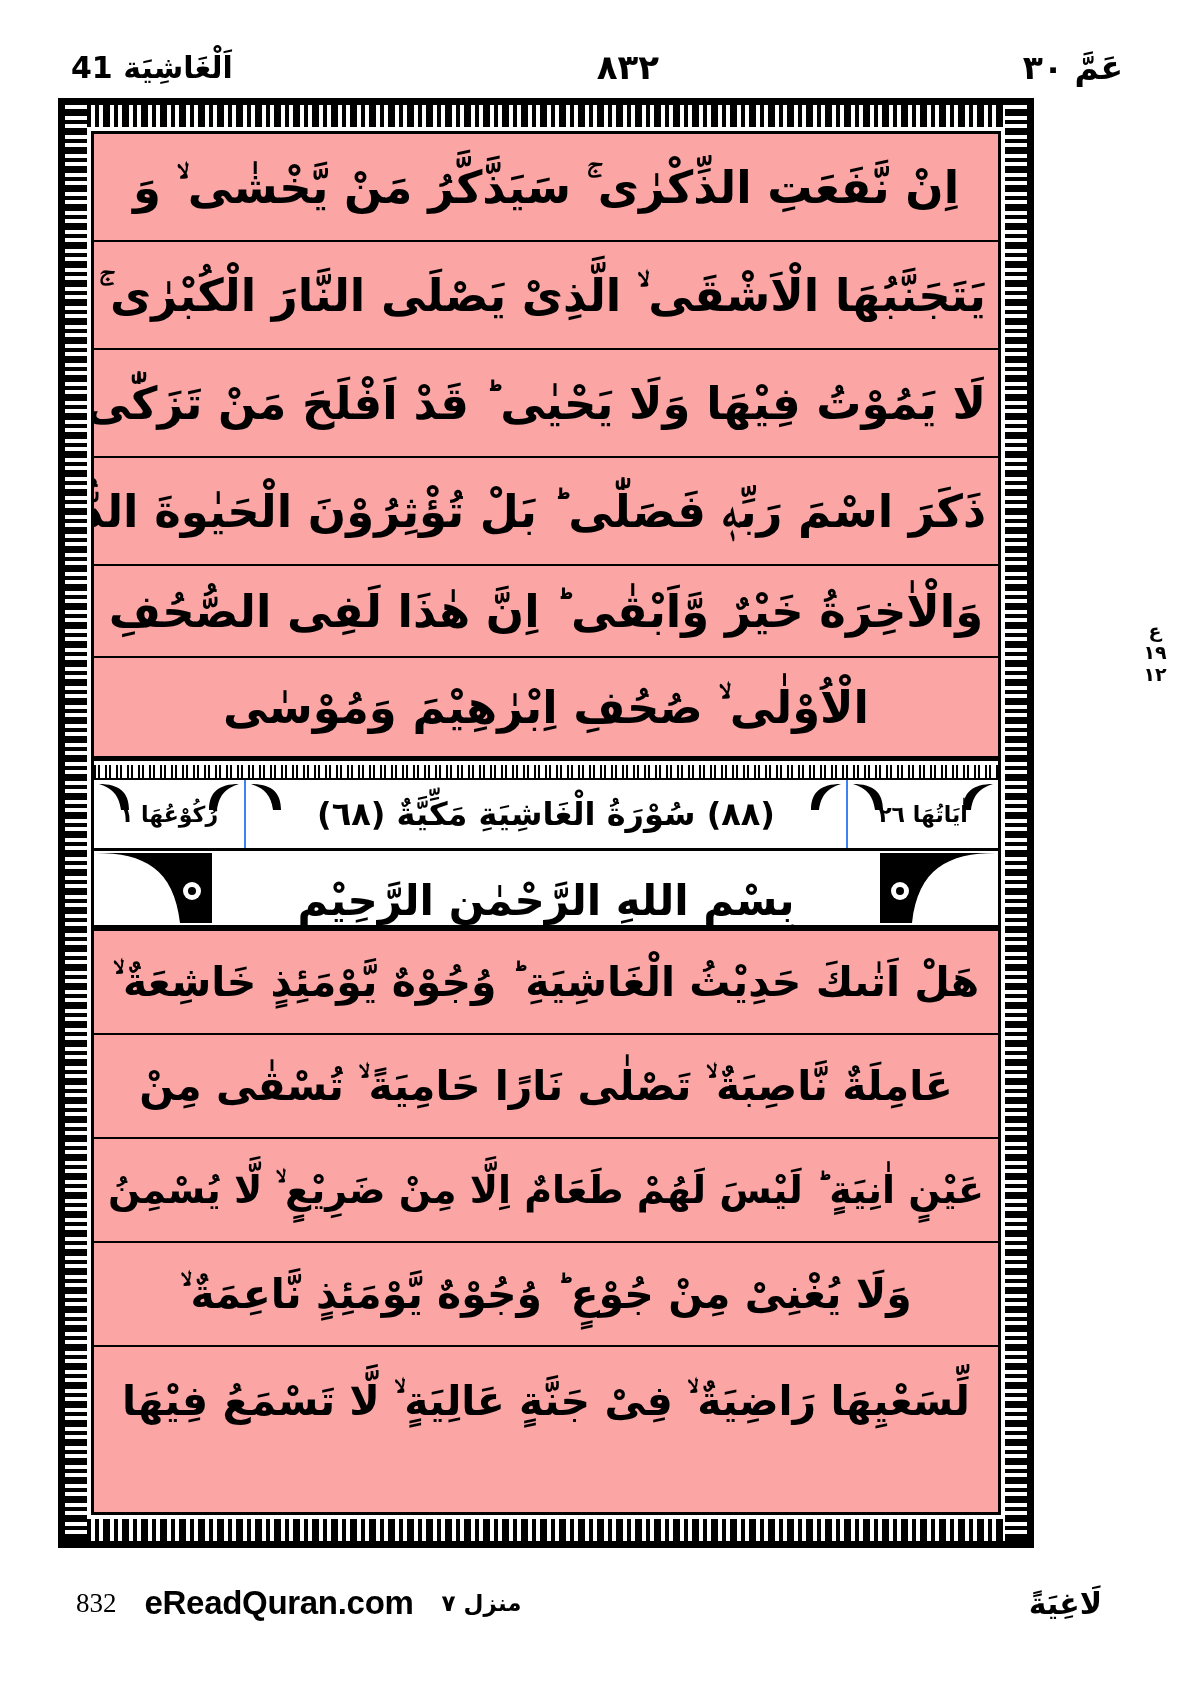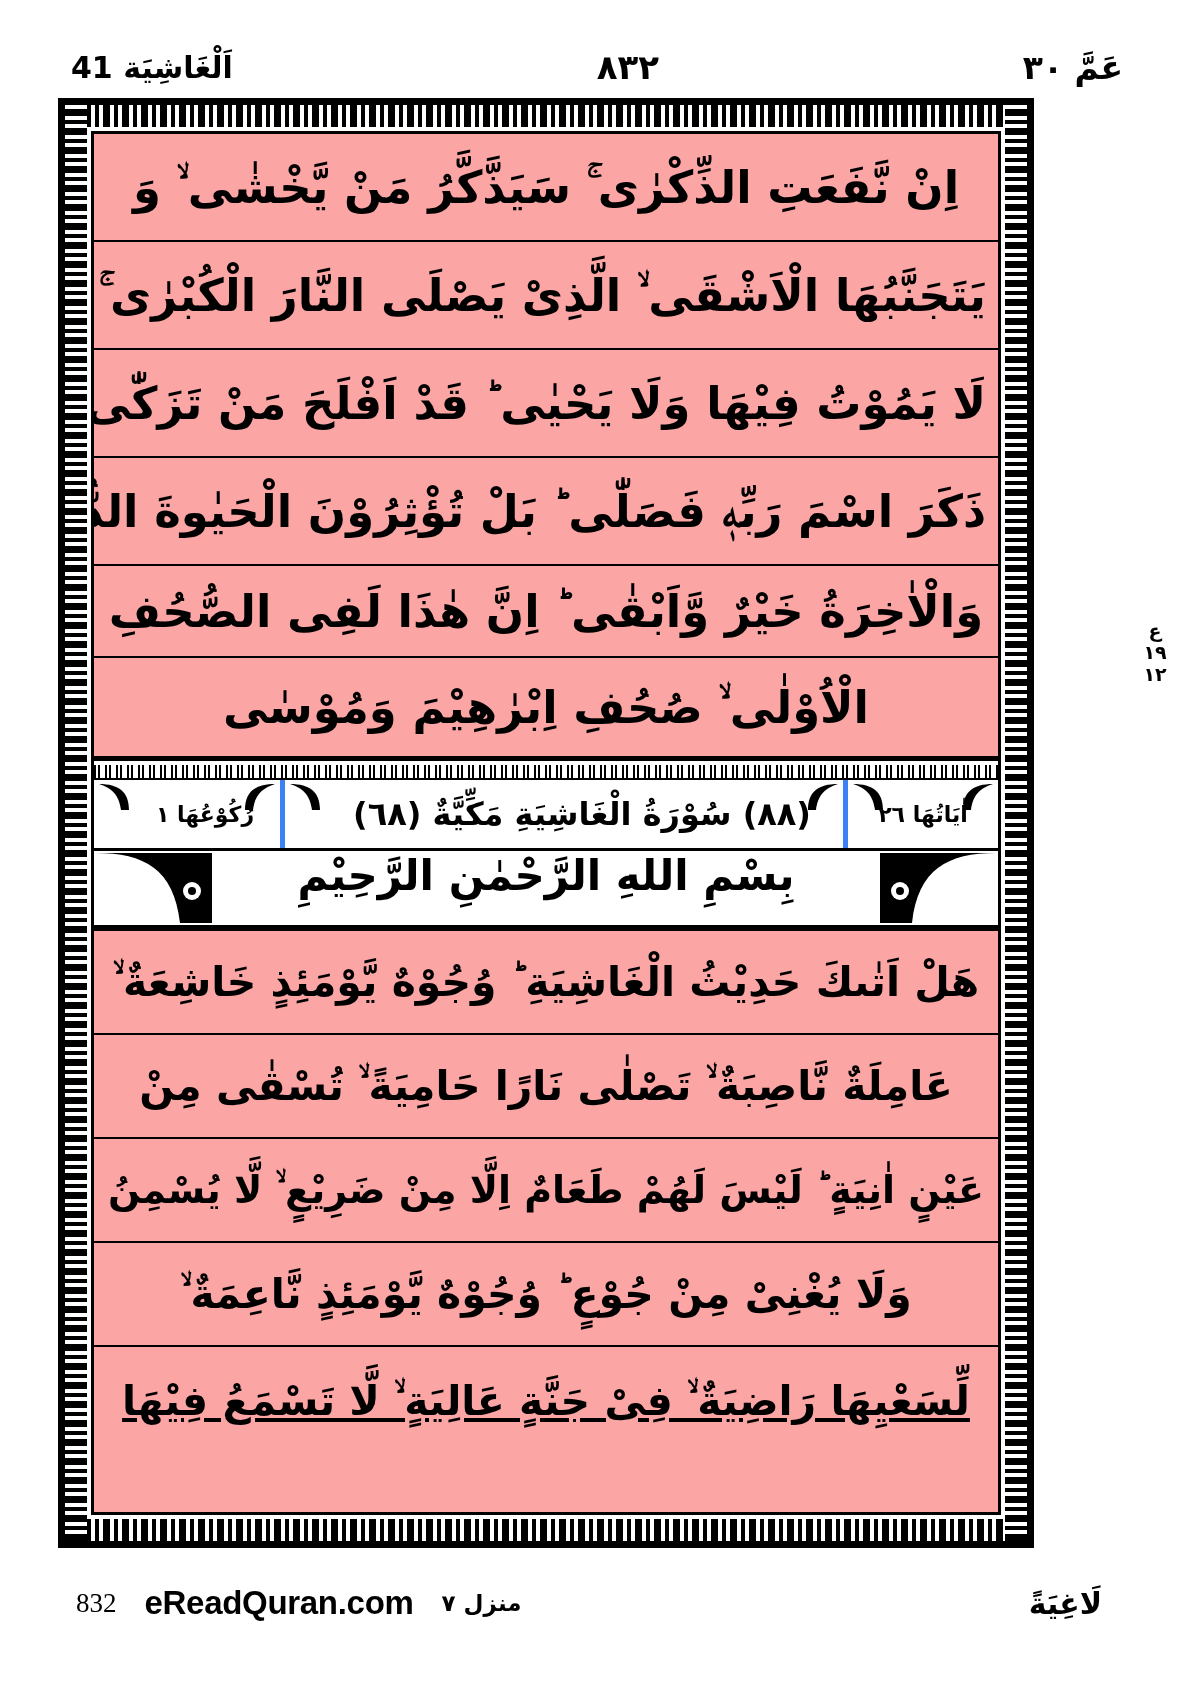--- a/index.html
+++ b/index.html
@@ -156,42 +156,42 @@
   }
   .banner-cell {
     display: flex;
     align-items: center;
     justify-content: center;
     direction: rtl;
     font-family: "DejaVu Sans", sans-serif;
     font-weight: 700;
     position: relative;
   }
-  .banner-cell + .banner-cell { border-right: 5px solid #3b82f6; padding-left: 36px; }
+  .banner-cell + .banner-cell { border-right: 2px solid #3b82f6; }
   .cell-ayat   { flex: 0 0 150px; font-size: 22px; }
   .cell-title  { flex: 1 1 auto;  font-size: 32px; letter-spacing: -1px; }
   .cell-ruku   { flex: 0 0 150px; font-size: 22px; }
 
   .corner-orn {
     position: absolute;
     top: 2px;
     width: 34px;
     height: 30px;
     pointer-events: none;
   }
   .corner-orn.l { left: 3px; }
   .corner-orn.r { right: 3px; }
 
   
   .bismillah-row {
     position: relative;
     height: 74px;
     border-bottom: 3px solid #000;
     display: flex;
-    align-items: flex-start;
+    align-items: flex-end;
     justify-content: center;
     direction: rtl;
     overflow: hidden;
   }
   .bism-orn {
     position: absolute;
     top: 0; bottom: 0;
     width: 120px;
   }
   .bism-orn.r { right: 0; }
@@ -377,21 +377,21 @@
       </div>
       <div class="line" style="height:104px;">
         <div class="ayah-text sm">عَامِلَةٌ نَّاصِبَةٌ ۙ تَصْلٰى نَارًا حَامِيَةً ۙ تُسْقٰى مِنْ</div>
       </div>
       <div class="line" style="height:104px;justify-content:flex-end;">
         <div class="ayah-text xs">عَيْنٍ اٰنِيَةٍ ؕ لَيْسَ لَهُمْ طَعَامٌ اِلَّا مِنْ ضَرِيْعٍ ۙ لَّا يُسْمِنُ</div>
       </div>
       <div class="line" style="height:104px;">
         <div class="ayah-text sm">وَلَا يُغْنِىْ مِنْ جُوْعٍ ؕ وُجُوْهٌ يَّوْمَئِذٍ نَّاعِمَةٌ ۙ</div>
       </div>
-      <div class="line" style="height:108px;text-decoration:underline;">
+      <div class="line" style="height:108px;">
         <div class="ayah-text sm">لِّسَعْيِهَا رَاضِيَةٌ ۙ فِىْ جَنَّةٍ عَالِيَةٍ ۙ لَّا تَسْمَعُ فِيْهَا</div>
       </div>
 
     </div>
   </div>
 
   <div class="ruku-marker">
     <div>ع</div>
     <div>١٩</div>
     <div>١٢</div>

